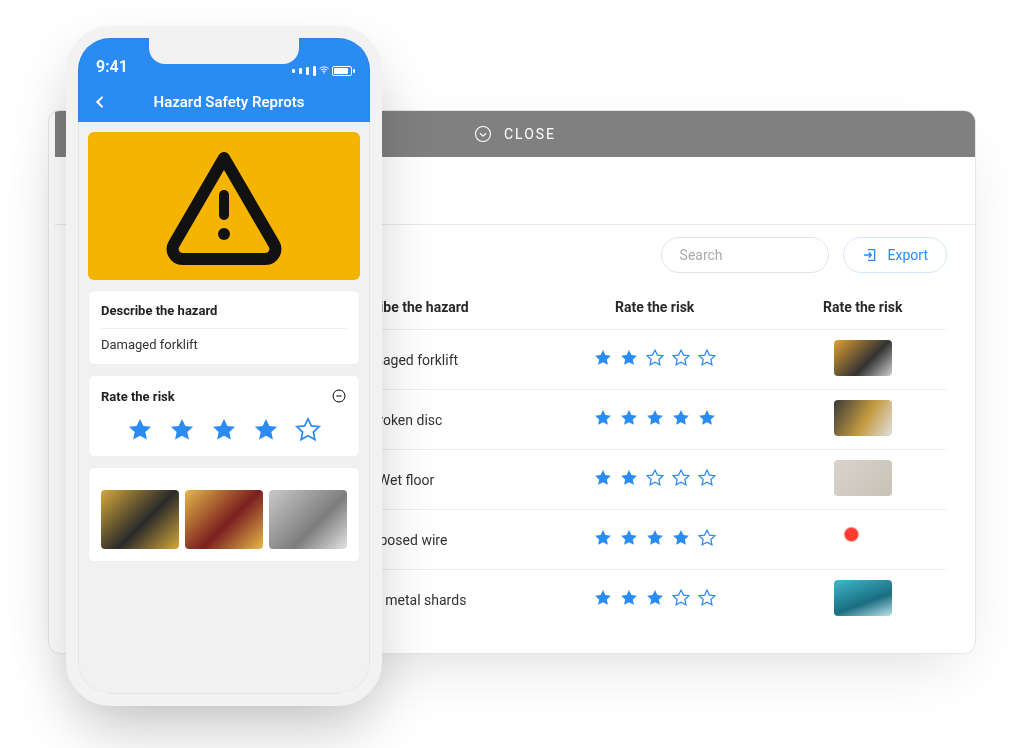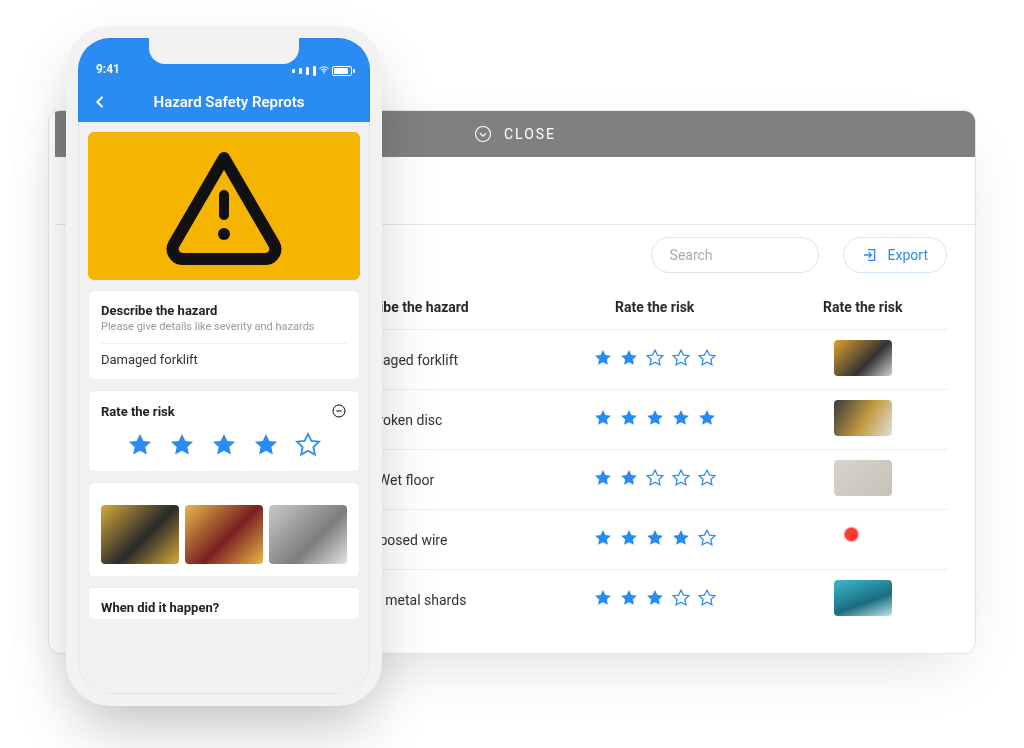--- a/index.html
+++ b/index.html
@@ -21,21 +21,21 @@
     height: 46px;
     display: flex; align-items: center; justify-content: center;
     color: #fff; gap: 12px;
     letter-spacing: 2px; font-size: 14px;
   }
   .close-bar svg { width: 18px; height: 18px; }
   .panel-body { padding: 18px 28px 24px 28px; }
   .panel-title { font-size: 22px; color: #333; font-weight: 400; margin: 6px 0 18px 4px; }
   .panel-divider { border-top: 1px solid #e8e8e8; margin: 0 -28px 12px -28px; }
 
-  .toolbar { display: flex; align-items: center; gap: 24px; margin-bottom: 20px; }
+  .toolbar { display: flex; align-items: center; gap: 14px; margin-bottom: 20px; }
   .toolbar .spacer { flex: 1; }
   .pill {
     border: 1px solid #d5e6ff; border-radius: 22px;
     height: 36px; padding: 0 18px;
     display: inline-flex; align-items: center; gap: 10px;
     color: #2a8bf2; font-size: 14px; background: #fff;
   }
   .pill svg { width: 10px; height: 10px; }
   .search-pill {
     border: 1px solid #e3e3e3; border-radius: 22px;
@@ -90,21 +90,21 @@
   }
   .notch {
     position: absolute; top: 0; left: 50%; transform: translateX(-50%);
     width: 150px; height: 26px; background: #f2f2f2;
     border-bottom-left-radius: 16px; border-bottom-right-radius: 16px;
     z-index: 5;
   }
   .status-bar {
     background: #2a8bf2; height: 44px;
     display: flex; align-items: flex-end; padding: 0 18px 6px 18px;
-    color: #fff; font-size: 12px; font-weight: 600;
+    color: #fff; font-size: 16px; font-weight: 600;
   }
   .status-bar .sp { flex: 1; }
   .signal, .wifi, .batt { display: inline-flex; align-items: center; gap: 4px; }
   .signal span { width: 3px; background: #fff; display: inline-block; border-radius: 1px; }
   .signal span:nth-child(1){height:4px} .signal span:nth-child(2){height:6px}
   .signal span:nth-child(3){height:8px} .signal span:nth-child(4){height:10px}
   .batt { width: 20px; height: 10px; border: 1.5px solid #fff; border-radius: 2px; position: relative; }
   .batt::after { content:""; position:absolute; right:-4px; top:2px; width:2px; height:4px; background:#fff; border-radius:1px; }
   .batt::before { content:""; position:absolute; left:1px; top:1px; bottom:1px; width:80%; background:#fff; border-radius:1px; }
 
@@ -368,21 +368,20 @@
   </div>
   <div class="phone-scroll">
     <div class="warn-banner">
       <svg>
           <use href="#warn"></use>
         </svg>
     </div>
 
     <div class="card">
       <h4>Describe the hazard</h4>
-      <div class="sub">Please give details like severity and hazards</div>
       <div class="value">Damaged forklift</div>
     </div>
 
     <div class="card rate-card">
       <div class="hdr">
         <h4>Rate the risk</h4>
         <svg>
             <use href="#minus-circle"></use>
           </svg>
       </div>
@@ -406,17 +405,14 @@
     </div>
 
     <div class="card">
       <div class="photos">
         <div class="ph pa"></div>
         <div class="ph pb"></div>
         <div class="ph pc"></div>
       </div>
     </div>
 
-    <div class="card" style="padding-bottom:4px">
-      <h4>When did it happen?</h4>
-    </div>
   </div>
 </div>
 
 </body></html>

